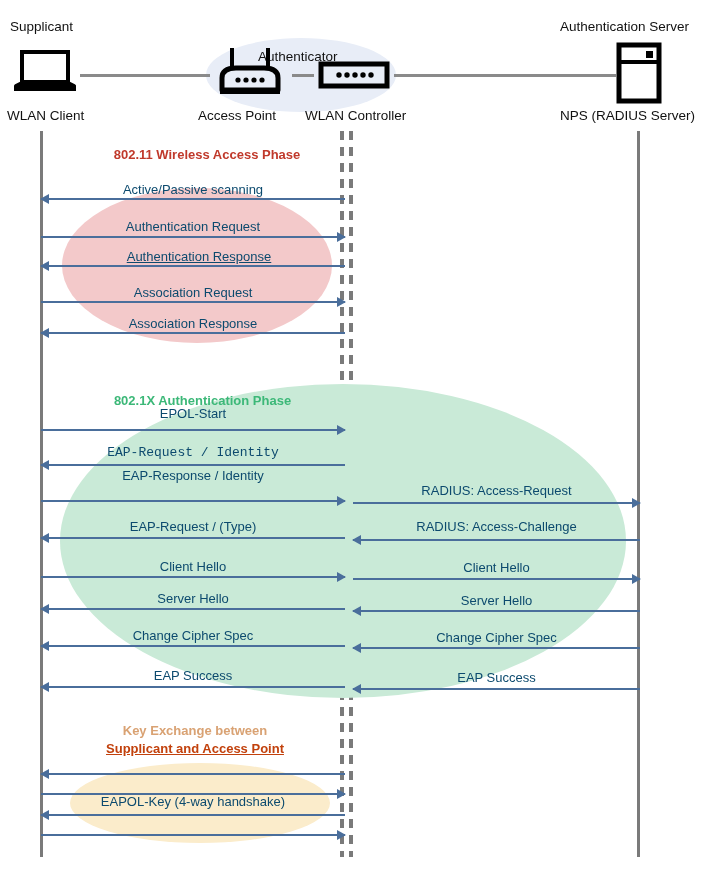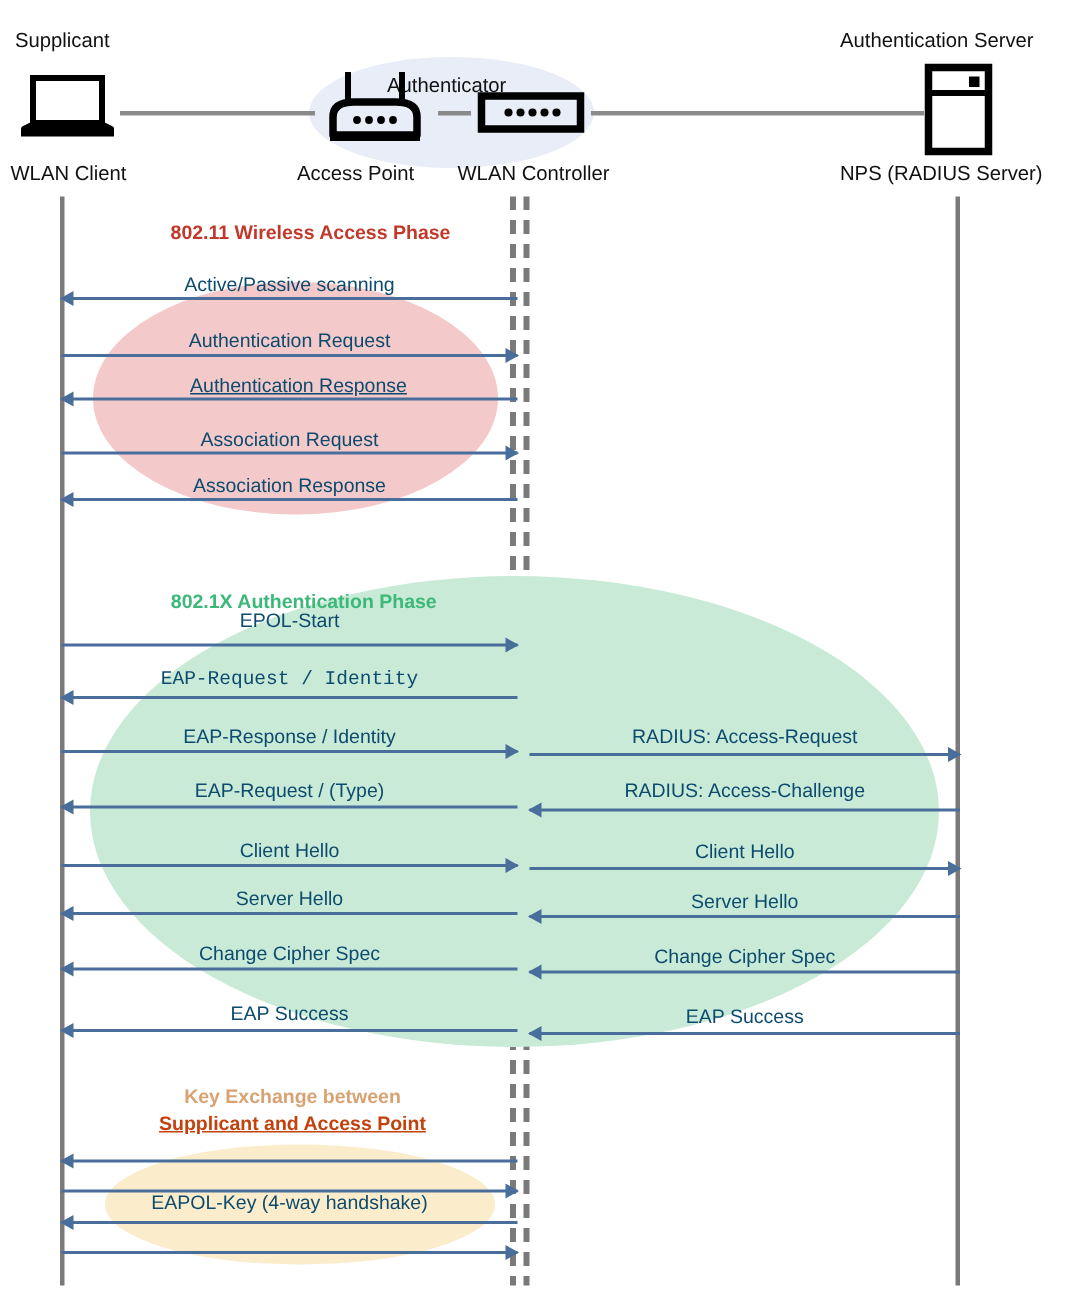--- a/index.html
+++ b/index.html
@@ -140,21 +140,21 @@
   <div class="msg" style="left:41px;top:406px;width:304px;">EPOL-Start</div>
 
   <div class="arrow left" style="left:41px;top:464px;width:304px;">
       <span class="head"></span>
     </div>
   <div class="msg" style="left:41px;top:445px;width:304px;font-family:Liberation Mono, monospace;">EAP-Request / Identity</div>
 
   <div class="arrow right" style="left:41px;top:500px;width:304px;">
       <span class="head"></span>
     </div>
-  <div class="msg" style="left:41px;top:483px;width:304px;">EAP-Response / Identity</div>
+  <div class="msg" style="left:41px;top:468px;width:304px;">EAP-Response / Identity</div>
 
   <div class="arrow left" style="left:41px;top:537px;width:304px;">
       <span class="head"></span>
     </div>
   <div class="msg" style="left:41px;top:519px;width:304px;">EAP-Request / (Type)</div>
 
   <div class="arrow right" style="left:41px;top:576px;width:304px;">
       <span class="head"></span>
     </div>
   <div class="msg" style="left:41px;top:559px;width:304px;">Client Hello</div>

